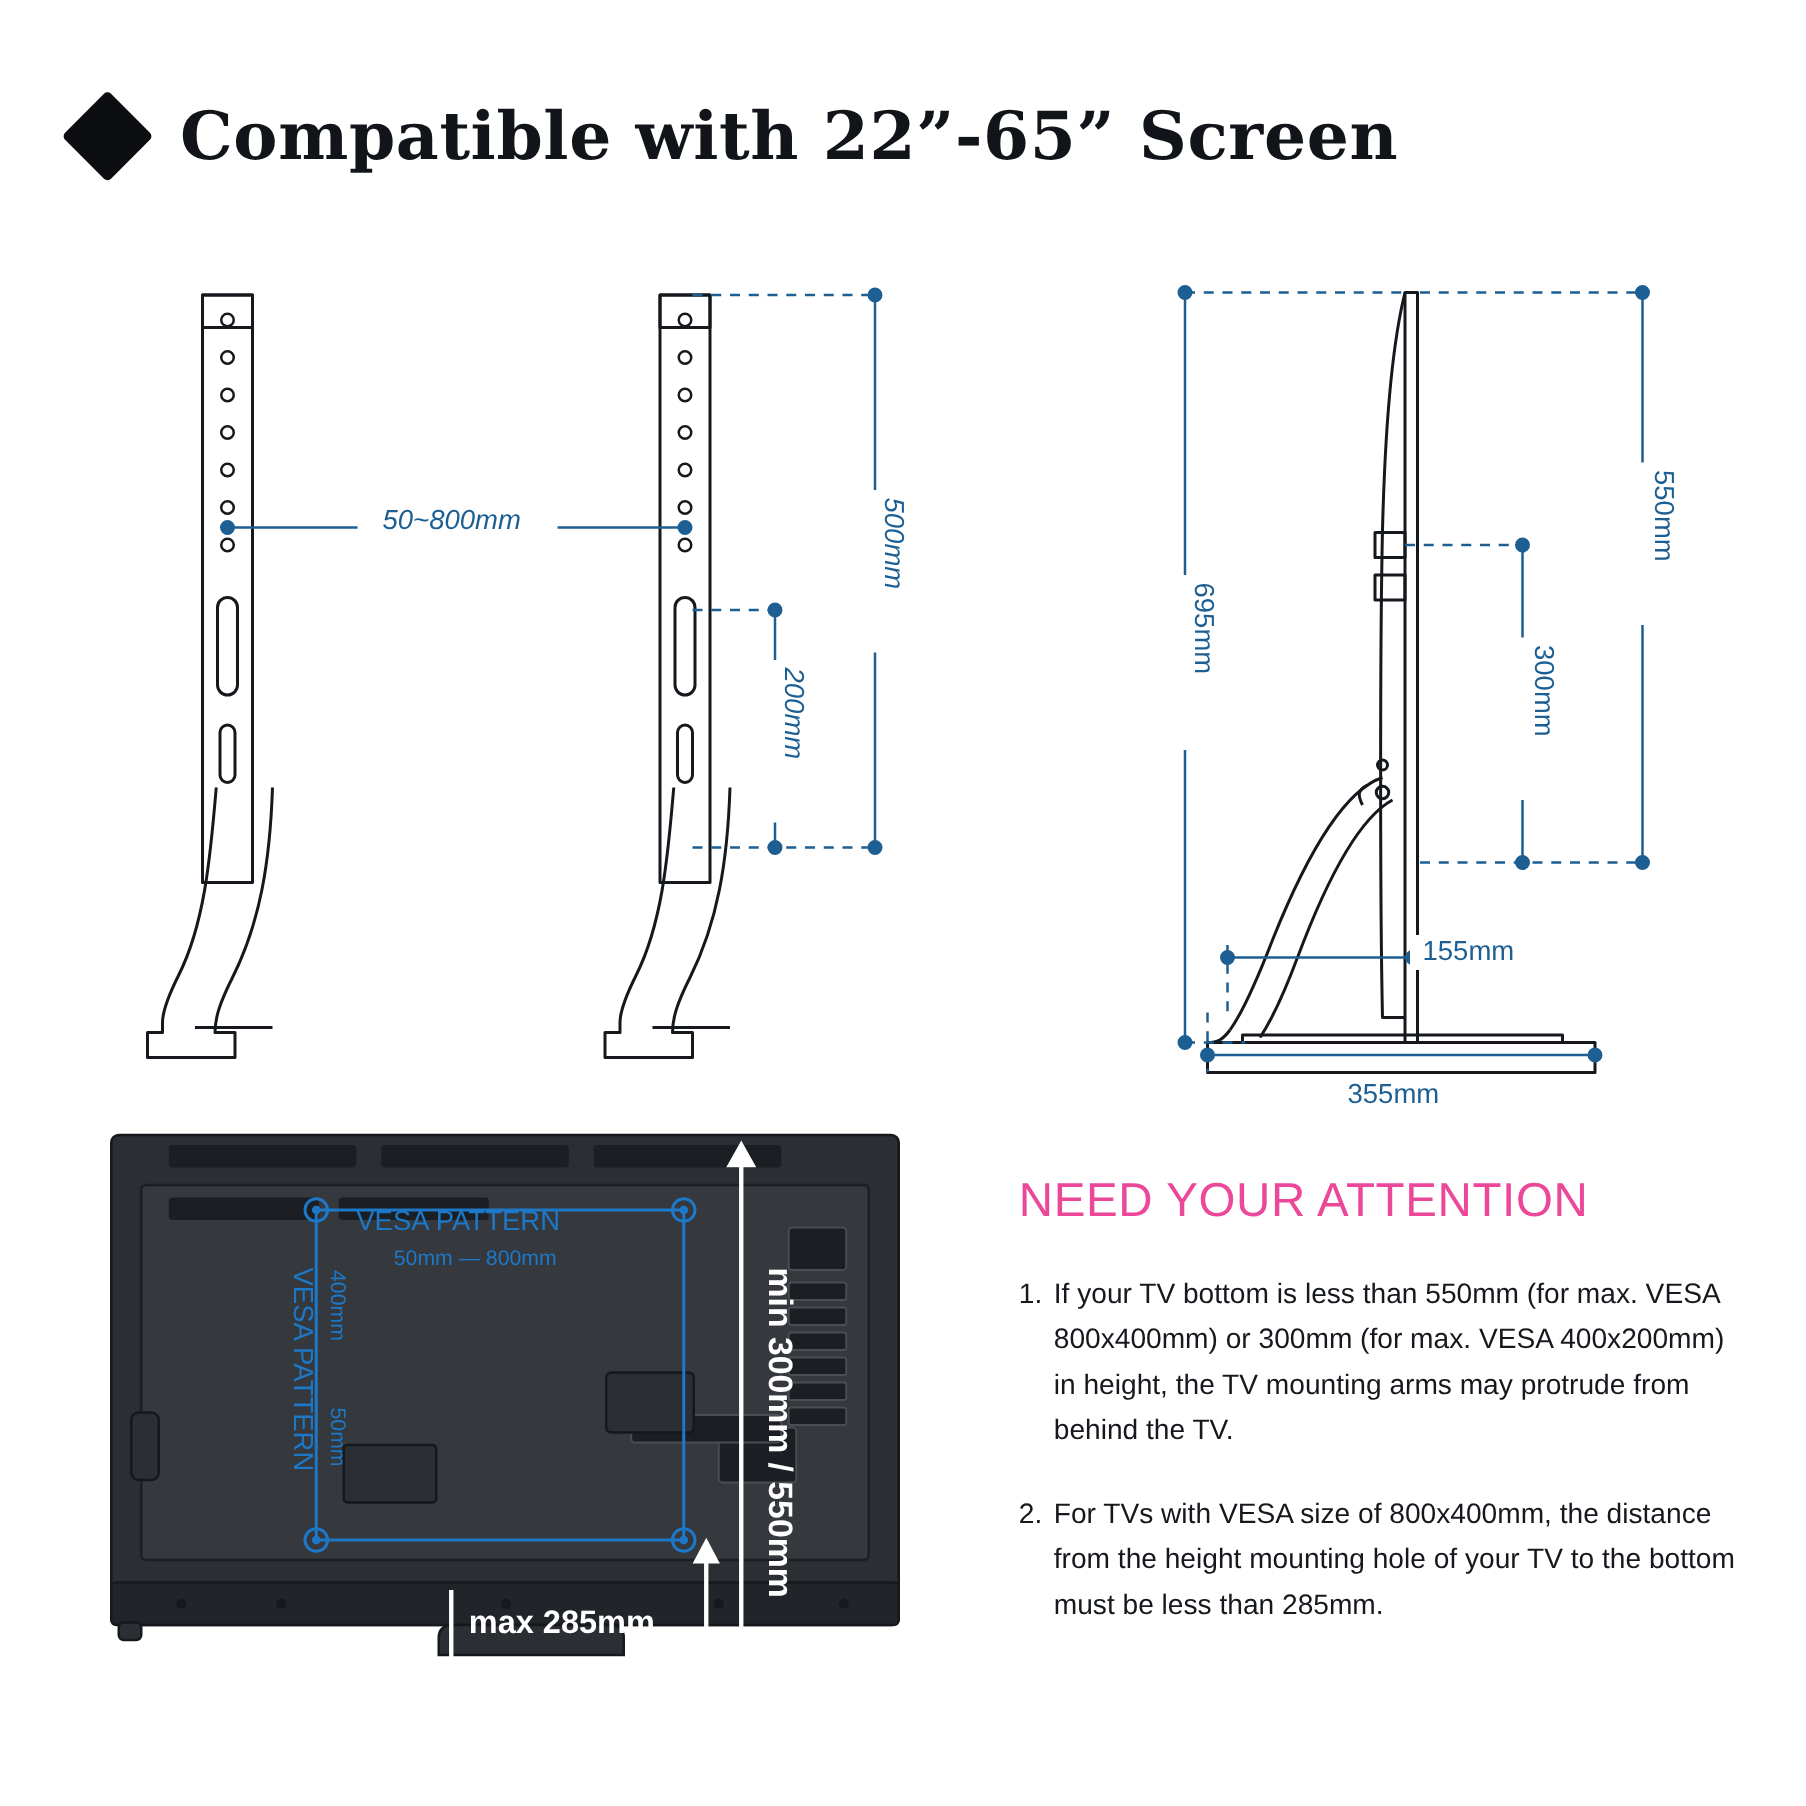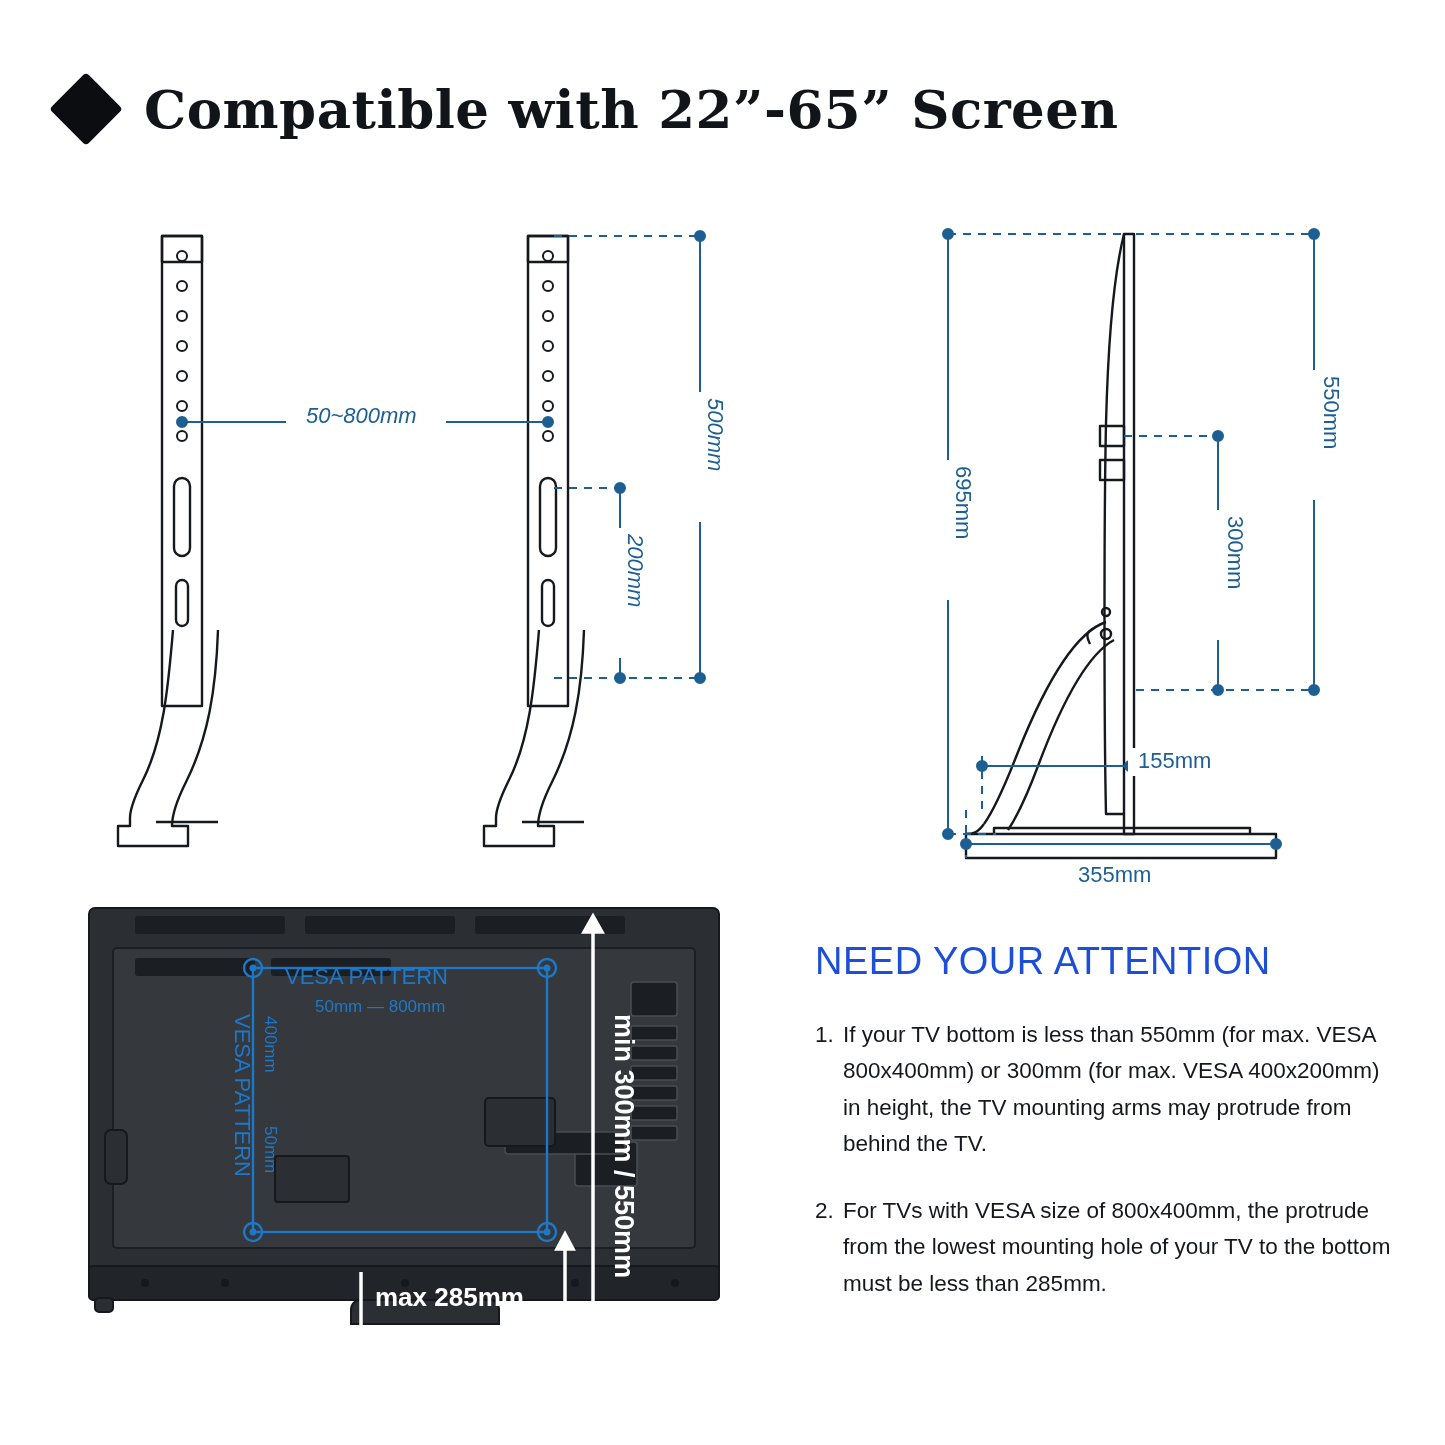--- a/index.html
+++ b/index.html
@@ -23,21 +23,21 @@
     font-weight:bold;font-size:53px;color:#111418;letter-spacing:0.5px;
     white-space:nowrap;
   }
 
   
   .svg-wrap{position:absolute;}
 
   
   .attention{position:absolute;left:815px;top:940px;width:580px;}
   .attention h2{
-    margin:0 0 34px 0;font-weight:400;font-size:38px;color:#1d4ed8;
+    margin:0 0 34px 0;font-weight:400;font-size:38px;color:#ec4899;
     letter-spacing:0.5px;
   }
   .note{display:flex;margin-bottom:30px;font-size:22.5px;line-height:1.62;color:#15181c;}
   .note .num{width:28px;flex:none;}
   .note .txt{flex:1;}
 
   
   .dim-txt{fill:#1d5f92;font-family:"Liberation Sans",sans-serif;}
   .vesa-txt{fill:#1e78c8;font-family:"Liberation Sans",sans-serif;}
   .white-txt{fill:#ffffff;font-family:"Liberation Sans",sans-serif;}
@@ -277,17 +277,17 @@
   <div class="attention">
     <h2>NEED YOUR ATTENTION</h2>
 
     <div class="note">
       <div class="num">1.</div>
       <div class="txt">If your TV bottom is less than 550mm (for max. VESA 800x400mm) or 300mm (for max. VESA 400x200mm) in height, the TV mounting arms may protrude from behind the TV.</div>
     </div>
 
     <div class="note">
       <div class="num">2.</div>
-      <div class="txt">For TVs with VESA size of 800x400mm, the protrude from the lowest mounting hole of your TV to the bottom must be less than 285mm.</div>
+      <div class="txt">For TVs with VESA size of 800x400mm, the distance from the height mounting hole of your TV to the bottom must be less than 285mm.</div>
     </div>
   </div>
 
 </div>
 
 </body></html>

